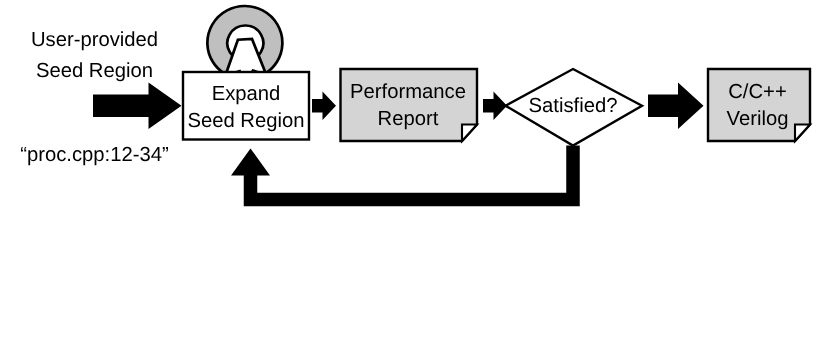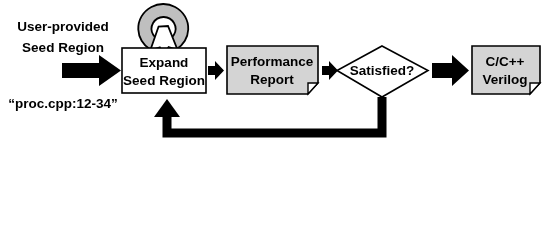--- a/index.html
+++ b/index.html
@@ -9,21 +9,20 @@
   }
   body {
     font-family: "Liberation Sans", sans-serif;
   }
   #diagram-root {
     position: relative;
     width: 548px;
     height: 146px;
     background: #ffffff;
     overflow: hidden;
-    font-weight: bold;
   }
   #flow-svg {
     position: absolute;
     left: 0;
     top: 0;
     width: 548px;
     height: 146px;
   }
   .node-text {
     font-family: "Liberation Sans", sans-serif;

